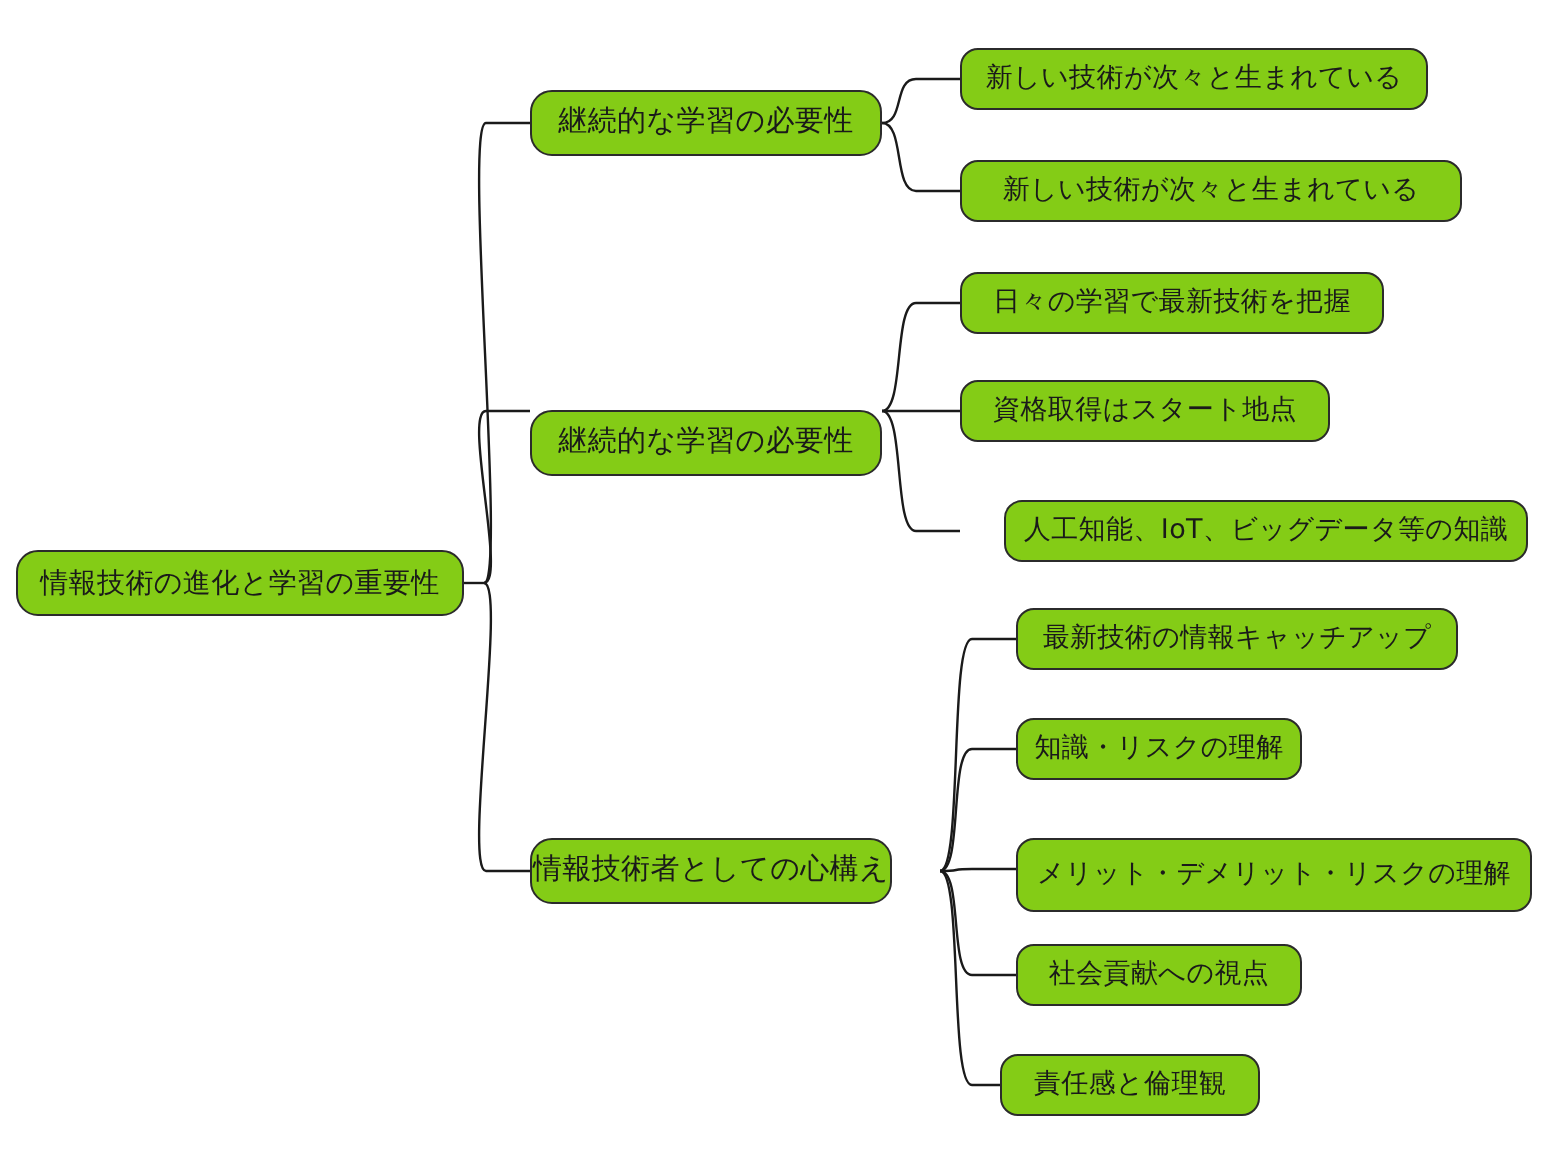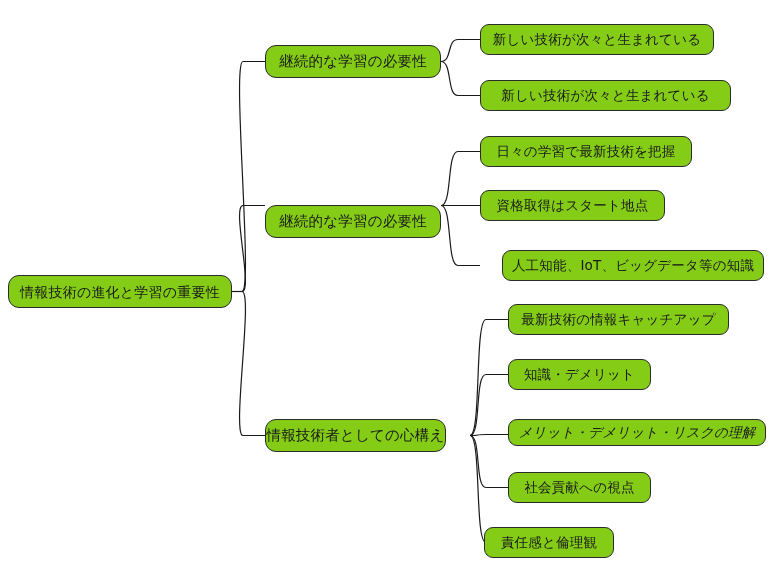--- a/index.html
+++ b/index.html
@@ -98,24 +98,24 @@
     <div class="node leaf" style="left: 480px; top: 250px; width: 262px; height: 31px; margin-left: 22px;">
       <span class="node-label">人工知能、IoT、ビッグデータ等の知識</span>
     </div>
     <div class="node branch" style="left: 265px; top: 419px; width: 181px; height: 33px;">
       <span class="node-label">情報技術者としての心構え</span>
     </div>
     <div class="node leaf" style="left: 508px; top: 304px; width: 221px; height: 31px; text-align: center;">
       <span class="node-label">最新技術の情報キャッチアップ</span>
     </div>
     <div class="node leaf" style="left: 508px; top: 359px; width: 143px; height: 31px;">
-      <span class="node-label">知識・デメリット</span>
+      <span class="node-label">知識・リスクの理解</span>
     </div>
-    <div class="node leaf" style="left: 508px; top: 419px; width: 258px; height: 27px; font-style: italic;">
+    <div class="node leaf" style="left: 508px; top: 419px; width: 258px; height: 37px;">
       <span class="node-label">メリット・デメリット・リスクの理解</span>
     </div>
     <div class="node leaf" style="left: 508px; top: 472px; width: 143px; height: 31px; justify-content: center;">
       <span class="node-label">社会貢献への視点</span>
     </div>
-    <div class="node leaf" style="left: 484px; top: 527px; width: 130px; height: 31px;">
+    <div class="node leaf" style="left: 500px; top: 527px; width: 130px; height: 31px;">
       <span class="node-label">責任感と倫理観</span>
     </div>
   </div>
 
 </body></html>

